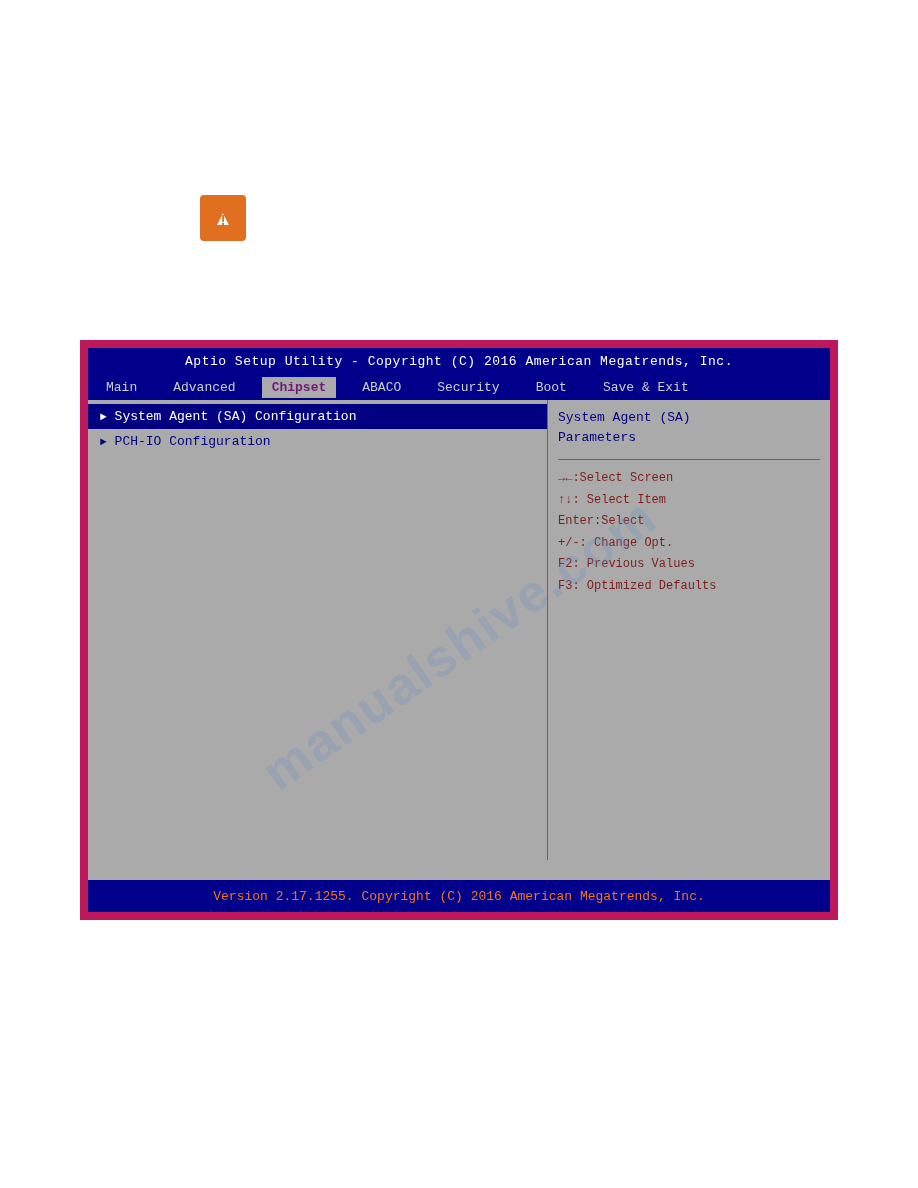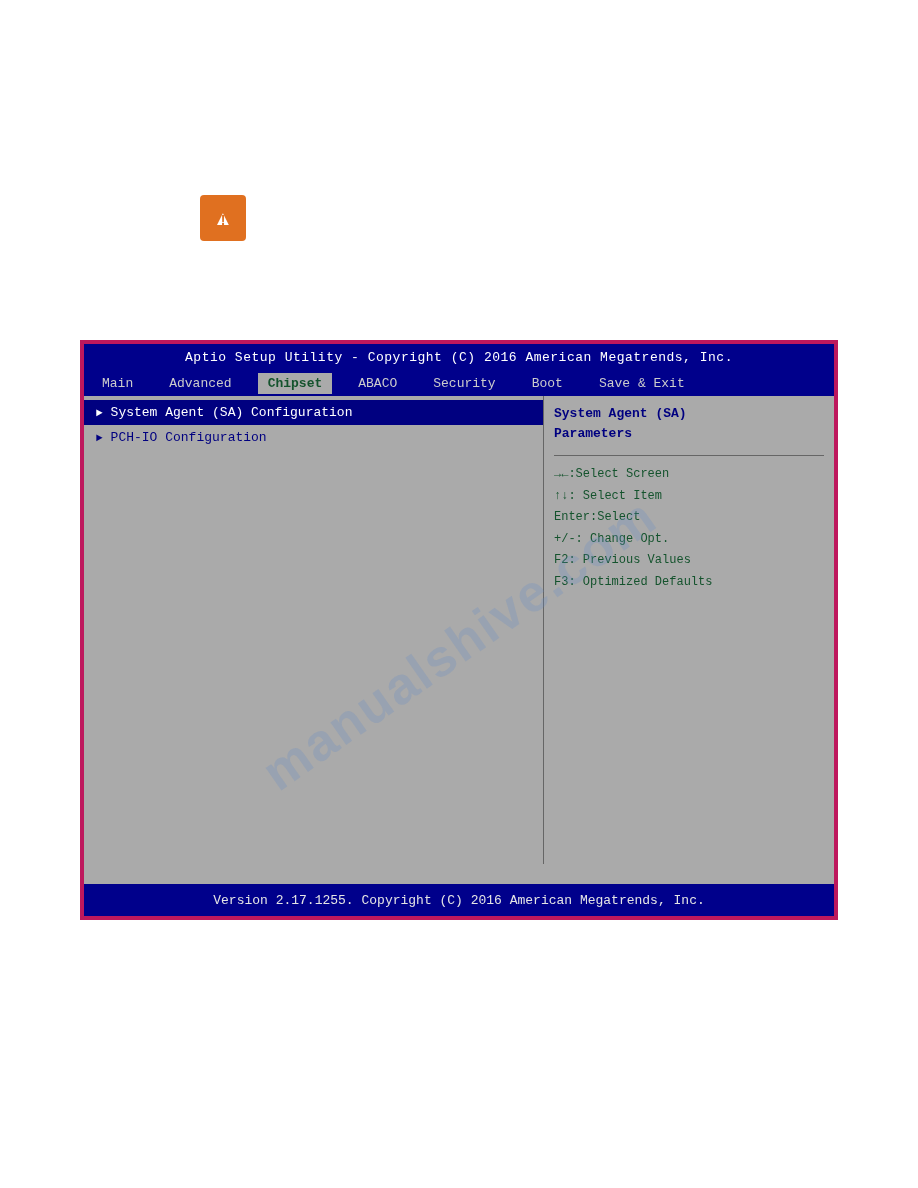--- a/index.html
+++ b/index.html
@@ -52,21 +52,21 @@
     }
 
     
     .bios-window {
       position: absolute;
       top: 340px;
       left: 80px;
       width: 758px;
       height: 580px;
       background: #aaaaaa;
-      border: 4px solid #be185d;
+      border: 8px solid #be185d;
     }
 
     
     .bios-titlebar {
       background: #00008b;
       color: #ffffff;
       text-align: center;
       padding: 6px 0;
       font-family: 'Courier New', monospace;
       font-size: 13px;
@@ -87,21 +87,21 @@
       font-family: 'Courier New', monospace;
       font-size: 13px;
       padding: 3px 10px;
       cursor: pointer;
       background: transparent;
       border: none;
     }
 
     .bios-nav-item.active {
       background: #aaaaaa;
-      color: #14532d;
+      color: #701a75;
       font-weight: bold;
     }
 
     
     .bios-content {
       display: flex;
       flex-direction: row;
       height: calc(100% - 72px - 32px);
     }
 
@@ -139,43 +139,42 @@
       background: #aaaaaa;
       padding: 8px 10px;
       font-family: 'Courier New', monospace;
       font-size: 13px;
       color: #000080;
     }
 
     .bios-right .help-text {
       margin-bottom: 12px;
       line-height: 1.5;
-      font-weight: bold;
     }
 
     .bios-divider {
       border: none;
       border-top: 1px solid #666666;
       margin: 8px 0;
     }
 
     .bios-right .key-help {
       line-height: 1.8;
     }
 
     .bios-right .key-help div {
-      color: #14532d;
+      color: #7f1d1d;
       font-family: 'Courier New', monospace;
       font-size: 12px;
     }
 
     
     .bios-footer {
       background: #00008b;
-      color: #e5e5e5;
+      color: #f97316;
       text-align: center;
       padding: 6px 0;
       font-family: 'Courier New', monospace;
       font-size: 13px;
       position: absolute;
       bottom: 0;
       left: 0;
       right: 0;
       height: 32px;
       display: flex;

